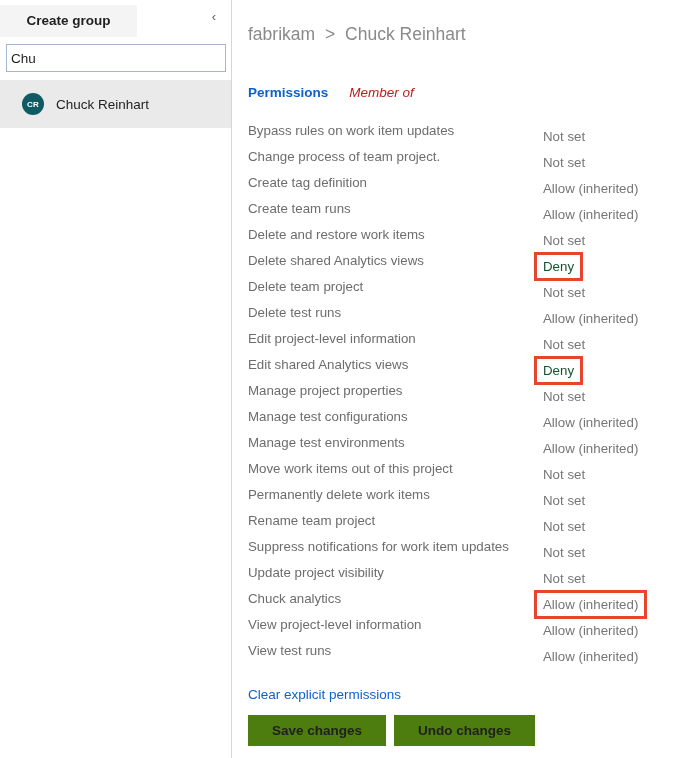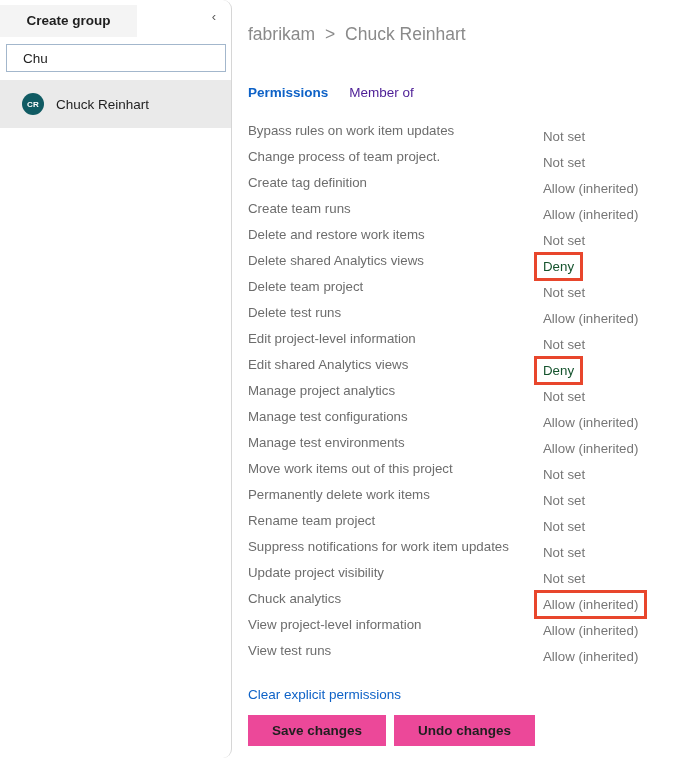--- a/index.html
+++ b/index.html
@@ -18,21 +18,20 @@
   
   #left-panel {
     position: absolute;
     left: 0;
     top: 0;
     width: 232px;
     height: 758px;
     background: #ffffff;
     border-right: 1px solid #d6d6d6;
     box-sizing: border-box;
-    border-radius: 9px;
   }
 
   #create-group-button {
     position: absolute;
     left: 0;
     top: 5px;
     width: 137px;
     height: 32px;
     background: #f4f4f4;
     border: none;
@@ -65,21 +64,21 @@
     left: 6px;
     top: 44px;
     width: 220px;
     height: 28px;
     box-sizing: border-box;
     border: 1px solid #a3b7cc;
     background: #ffffff;
     font-family: "Liberation Sans", sans-serif;
     font-size: 13.5px;
     color: #1f1f1f;
-    padding: 0 16px;
+    padding: 0 4px;
     outline: none;
   }
 
   #member-list {
     position: absolute;
     left: 0;
     top: 80px;
     width: 231px;
   }
   .member-row {
@@ -138,21 +137,21 @@
     top: 85px;
     display: flex;
     gap: 21px;
   }
   .tab {
     font-size: 13.5px;
     cursor: pointer;
     white-space: nowrap;
   }
   .tab.active { color: #0e62c7; font-weight: bold; }
-  .tab.inactive { color: #4c1d95; }
+  .tab.inactive { color: #b91c1c; font-style: italic; }
 
   #permission-table {
     position: absolute;
     left: 15px;
     top: 123px;
     width: 452px;
   }
   .perm-row {
     height: 26px;
     display: flex;
@@ -199,21 +198,21 @@
 
   #action-buttons {
     position: absolute;
     left: 15px;
     top: 715px;
     display: flex;
     gap: 8px;
   }
   .action-button {
     height: 31px;
-    background: #ec4899;
+    background: #4d7c0f;
     border: none;
     color: #1f1f1f;
     font-family: "Liberation Sans", sans-serif;
     font-size: 13.5px;
     font-weight: bold;
     cursor: pointer;
     padding: 0 24px;
     line-height: 31px;
   }
 </style>
@@ -305,21 +304,21 @@
           <div class="perm-value">Not set</div>
         </div>
       </div>
       <div class="perm-row">
         <div class="perm-label">Edit shared Analytics views</div>
         <div class="perm-value-wrap">
           <div class="perm-value explicit highlighted">Deny</div>
         </div>
       </div>
       <div class="perm-row">
-        <div class="perm-label">Manage project analytics</div>
+        <div class="perm-label">Manage project properties</div>
         <div class="perm-value-wrap">
           <div class="perm-value">Not set</div>
         </div>
       </div>
       <div class="perm-row">
         <div class="perm-label">Manage test configurations</div>
         <div class="perm-value-wrap">
           <div class="perm-value">Allow (inherited)</div>
         </div>
       </div>

